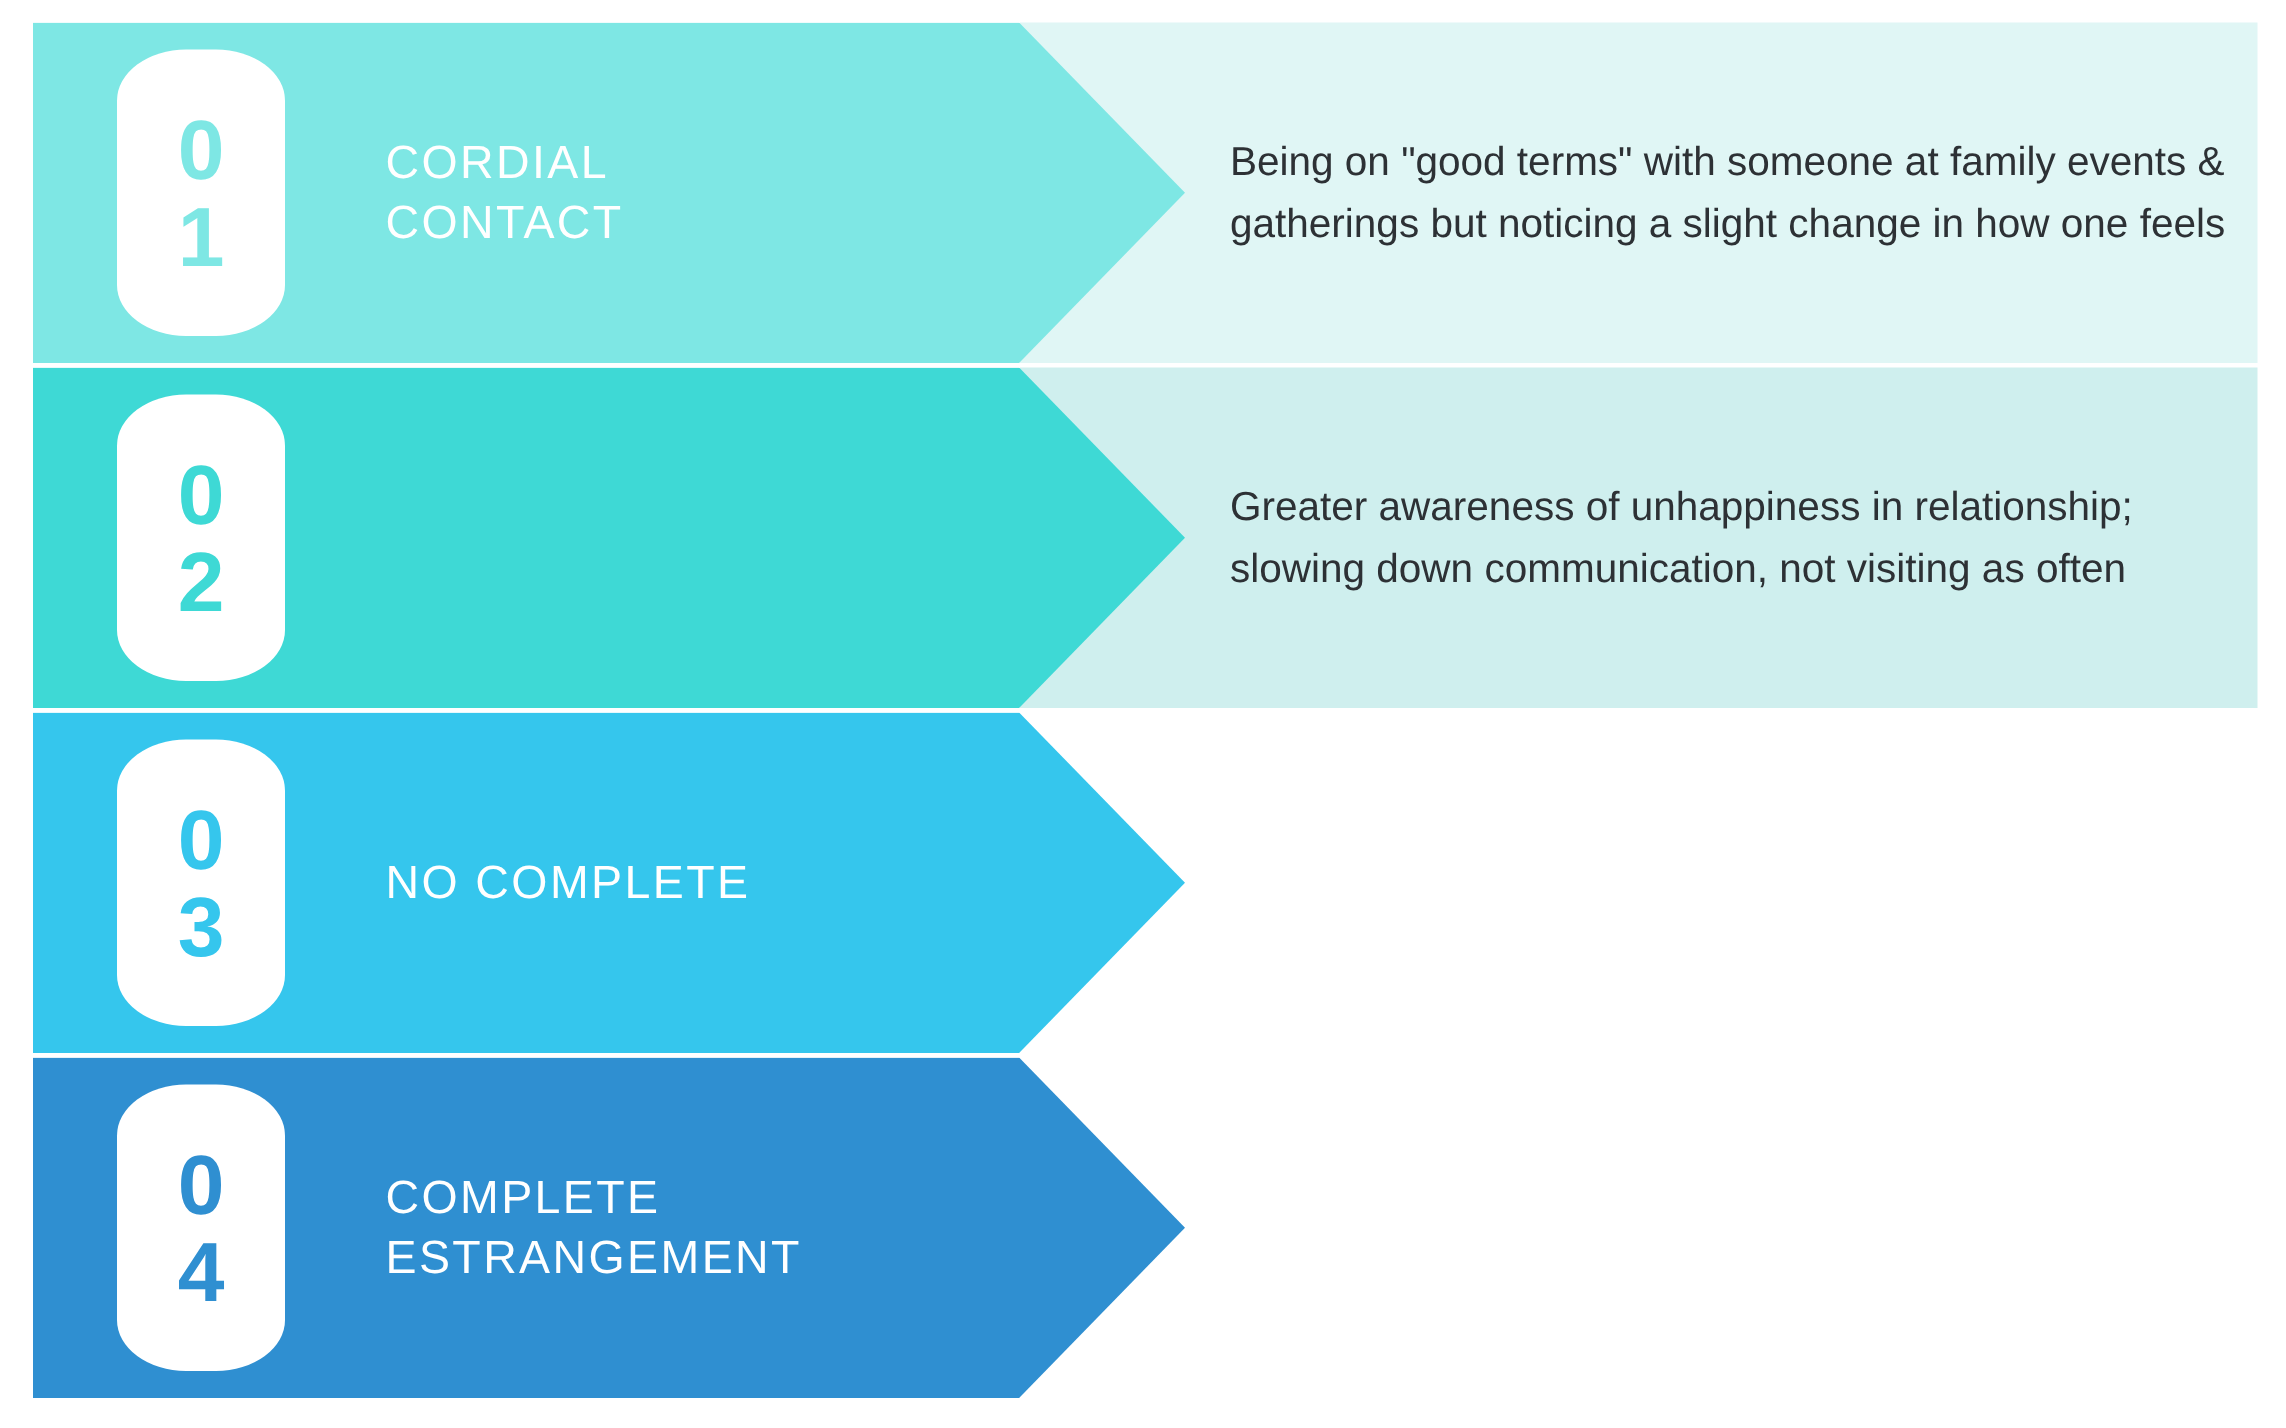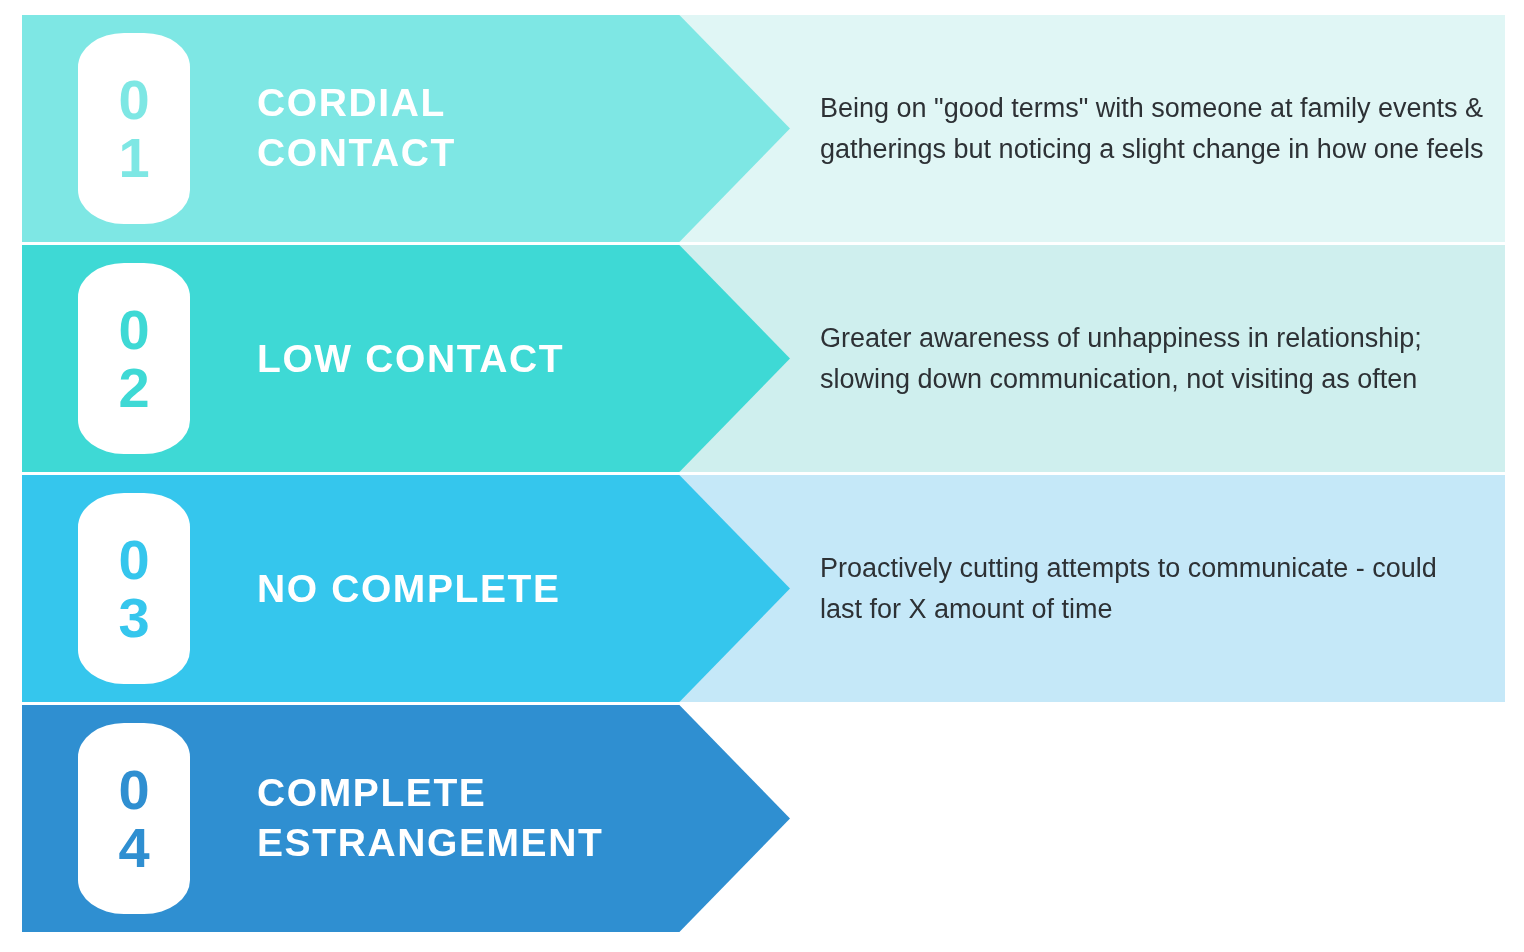--- a/index.html
+++ b/index.html
@@ -59,22 +59,22 @@
     letter-spacing:0px;
     text-align:center;
   }
   .stage-title{
     position:absolute;
     left:235px;
     top:50%;
     transform:translateY(-50%);
     color:#ffffff;
     font-family:"Liberation Sans", sans-serif;
-    font-weight:bold;
-    font-size:39px;
+    font-weight:normal;
+    font-size:31px;
     line-height:1.30;
     letter-spacing:1.6px;
     white-space:pre-line;
     max-width:430px;
   }
   .stage-desc{
     position:absolute;
     left:140px;     
     top:50%;
     transform:translateY(-50%);
@@ -108,28 +108,24 @@
 
   <div class="stage-row" style="top:245px;height:227px;">
     <div class="desc-panel" style="background: rgb(207, 239, 238);">
       <div class="stage-desc">Greater awareness of unhappiness in relationship; slowing down communication, not visiting as often</div>
     </div>
     <div class="arrow-shape" style="background: rgb(62, 217, 213);">
       <div class="badge">
         <span class="badge-digit" style="color: rgb(62, 217, 213);">0</span>
         <span class="badge-digit" style="color: rgb(62, 217, 213);">2</span>
       </div>
-      <div class="stage-title">LOW CONTACT</div>
     </div>
   </div>
 
   <div class="stage-row" style="top:475px;height:227px;">
-    <div class="desc-panel" style="background: rgb(197, 232, 248);">
-      <div class="stage-desc">Proactively cutting attempts to communicate - could last for X amount of time</div>
-    </div>
     <div class="arrow-shape" style="background: rgb(53, 198, 237);">
       <div class="badge">
         <span class="badge-digit" style="color: rgb(53, 198, 237);">0</span>
         <span class="badge-digit" style="color: rgb(53, 198, 237);">3</span>
       </div>
       <div class="stage-title">NO COMPLETE</div>
     </div>
   </div>
 
   <div class="stage-row" style="top:705px;height:227px;">

